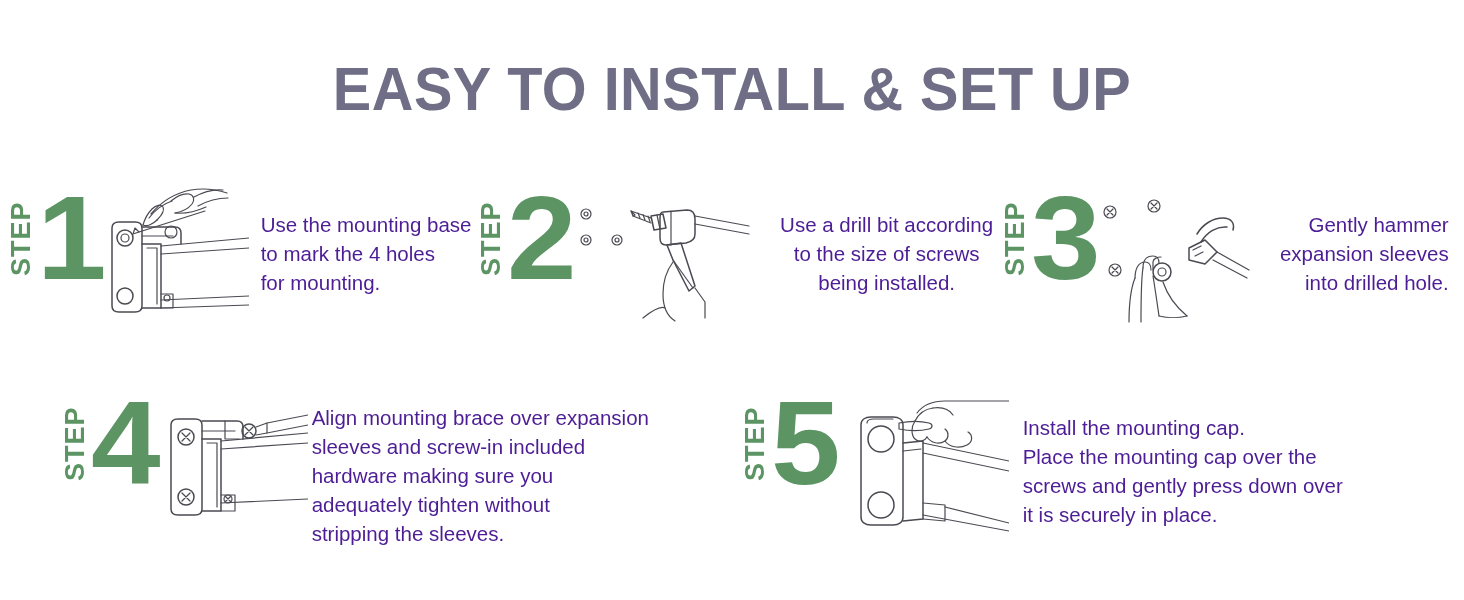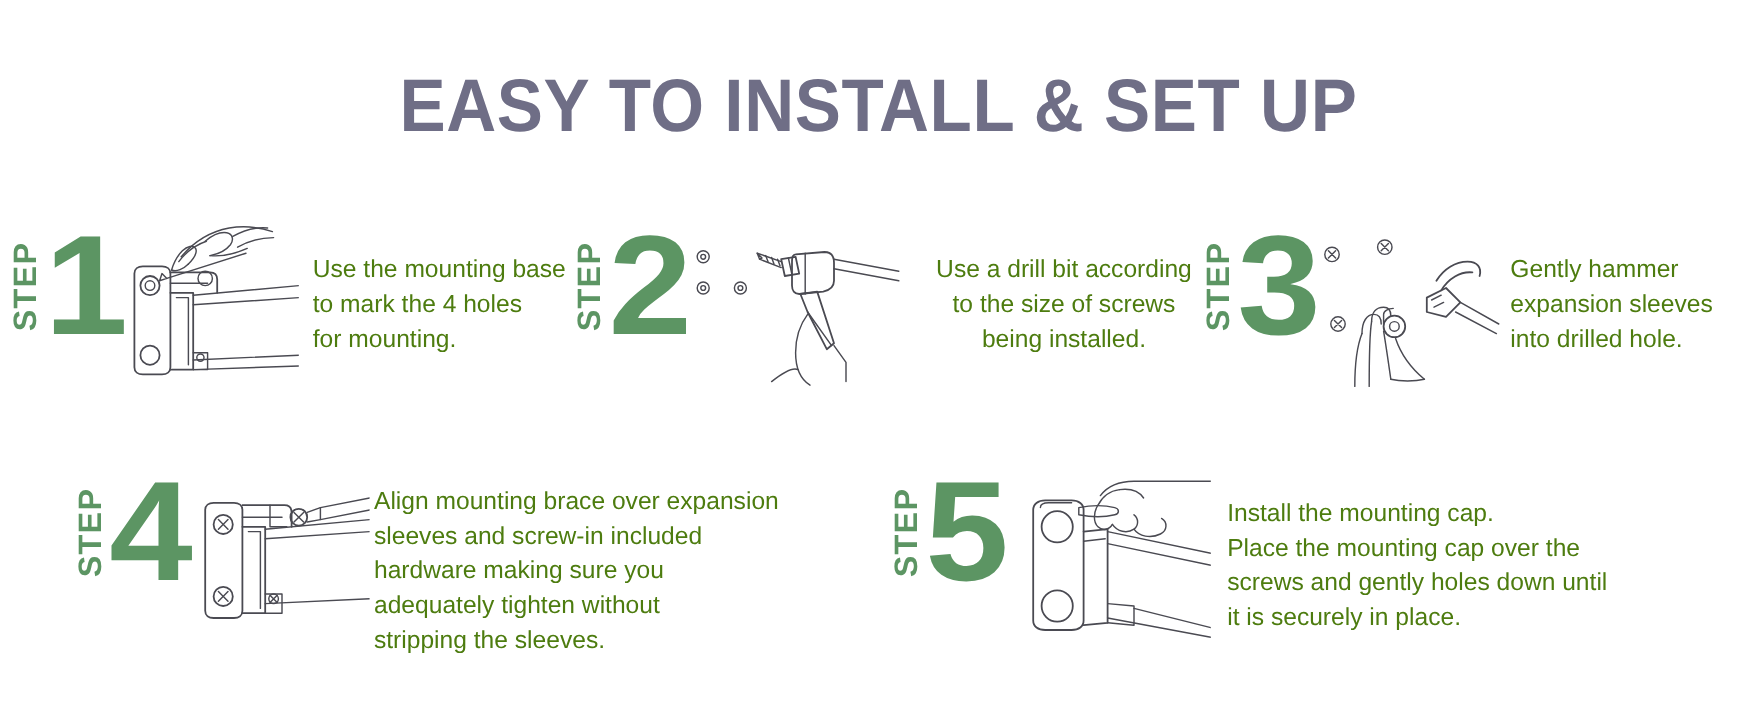--- a/index.html
+++ b/index.html
@@ -83,39 +83,39 @@
   .step-art {
     flex: 0 0 auto;
     position: relative;
   }
   .step-art svg {
     display: block;
   }
 
   .step-text {
     flex: 0 0 auto;
-    color: #4d7c0f;
+    color: #4c1d95;
     font-family: "Liberation Sans", sans-serif;
     font-size: 20.5px;
     line-height: 1.42;
     white-space: pre-line;
   }
 
   
   #step-1 { left: 8px;    top: 190px; }
   #step-1 .step-art  { margin-left: -4px; margin-top: -6px; }
   #step-1 .step-text { margin-left: 12px; margin-top: 20px; width: 240px; }
 
   #step-2 { left: 478px;  top: 190px; }
   #step-2 .step-art  { margin-left: 4px; margin-top: 0px; }
   #step-2 .step-text { margin-left: 10px; margin-top: 20px; width: 250px; text-align: center; }
 
   #step-3 { left: 1002px; top: 190px; }
   #step-3 .step-art  { margin-left: 4px; margin-top: 0px; }
-  #step-3 .step-text { margin-left: 8px; margin-top: 20px; width: 190px; }
+  #step-3 .step-text { margin-left: 8px; margin-top: 20px; width: 190px; text-align: right; }
 
   
   #step-4 { left: 62px;   top: 395px; }
   #step-4 .step-art  { margin-left: 6px; margin-top: 4px; }
   #step-4 .step-text { margin-left: 4px; margin-top: 8px; width: 380px; }
 
   #step-5 { left: 742px;  top: 395px; }
   #step-5 .step-art  { margin-left: 12px; margin-top: 0px; }
   #step-5 .step-text { margin-left: 14px; margin-top: 18px; width: 370px; }
 
@@ -334,17 +334,17 @@
         <path class="ln-thin" d="M74 48 L160 66"></path>
         <path class="ln-thin" d="M74 58 L160 76"></path>
         <path class="ln-thin" d="M74 120 L160 136"></path>
 
         <path class="ln-thin" d="M74 108 L96 110 L96 126 L74 124"></path>
         <path class="ln-thin" d="M96 112 L160 128"></path>
       </svg>
     </div>
     <div class="step-text">Install the mounting cap.
 Place the mounting cap over the
-screws and gently holes down until
+screws and gently press down over
 it is securely in place.</div>
   </div>
 
 </div>
 
 </body></html>

